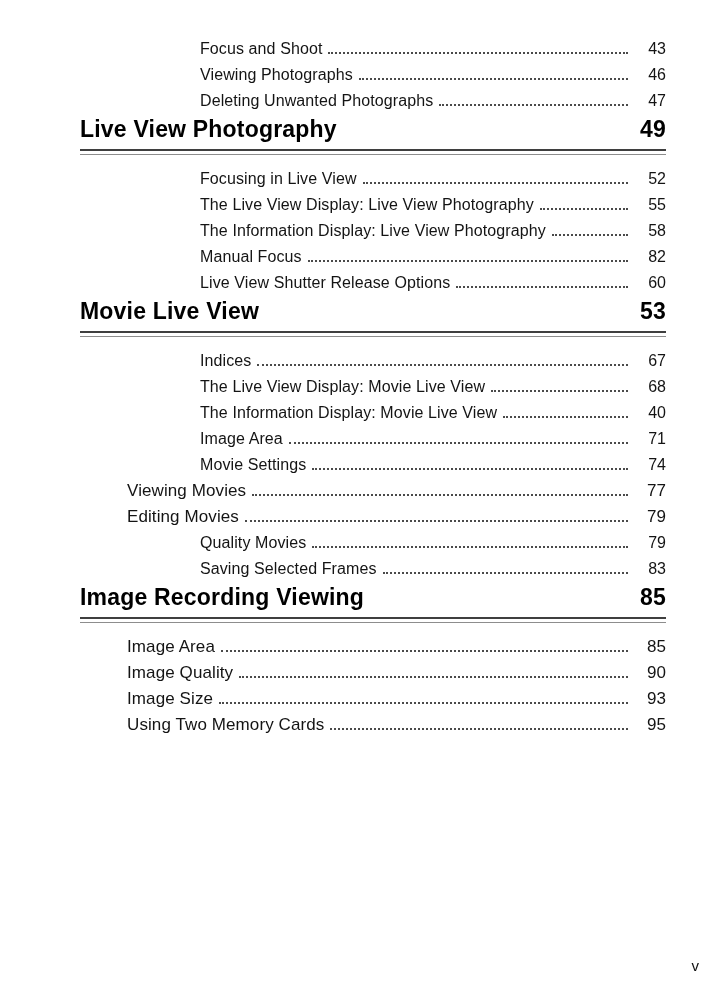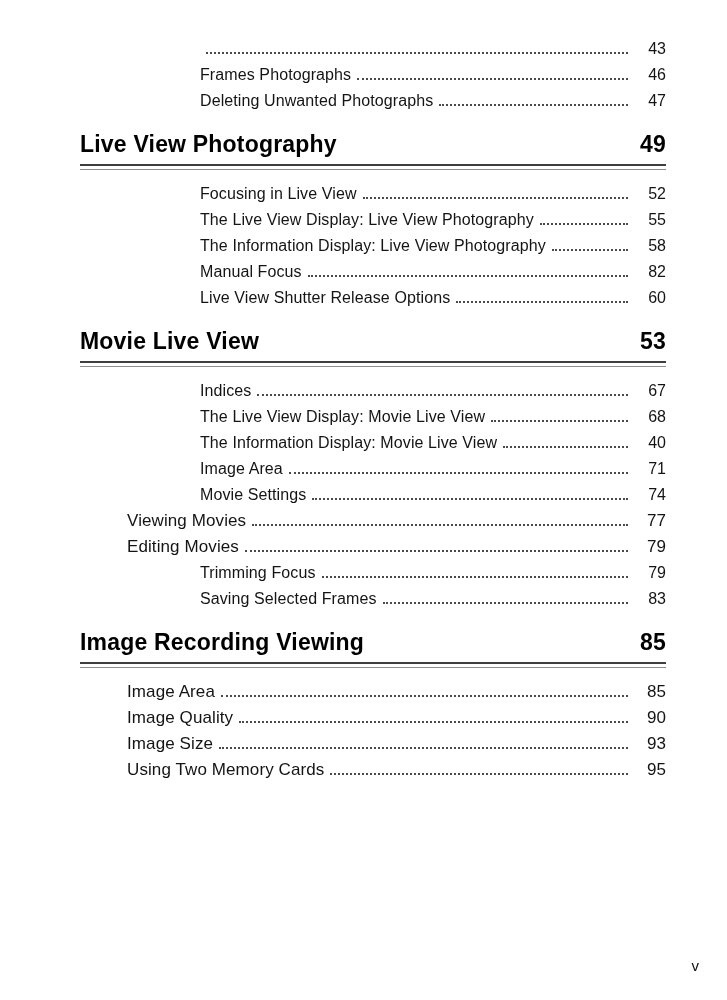--- a/index.html
+++ b/index.html
@@ -40,21 +40,21 @@
     margin: 0 4px 0 6px;
     height: 0;
   }
   .entry-page {
     white-space: nowrap;
     text-align: right;
     min-width: 20px;
     margin-left: 14px;
   }
   .chapter {
-    margin-top: 15px;
+    margin-top: 0;
     margin-bottom: 11px;
   }
   .chapter-row {
     display: flex;
     justify-content: space-between;
     align-items: baseline;
     font-size: 23px;
     font-weight: bold;
     color: #000000;
     line-height: 30px;
@@ -73,25 +73,26 @@
     font-size: 15px;
     color: #111111;
   }
 </style>
 </head>
 <body>
 
 <div class="page">
   <div class="content" id="toc-container">
       <div class="toc-row level-2">
+        <span class="entry-title">Focus and Shoot</span>
         <span class="leader"></span>
         <span class="entry-page">43</span>
       </div>
       <div class="toc-row level-2">
-        <span class="entry-title">Frames Photographs</span>
+        <span class="entry-title">Viewing Photographs</span>
         <span class="leader"></span>
         <span class="entry-page">46</span>
       </div>
       <div class="toc-row level-2">
         <span class="entry-title">Deleting Unwanted Photographs</span>
         <span class="leader"></span>
         <span class="entry-page">47</span>
       </div>
       <div class="chapter">
         <div class="chapter-row">
@@ -161,21 +162,21 @@
         <span class="entry-title">Viewing Movies</span>
         <span class="leader"></span>
         <span class="entry-page">77</span>
       </div>
       <div class="toc-row level-1">
         <span class="entry-title">Editing Movies</span>
         <span class="leader"></span>
         <span class="entry-page">79</span>
       </div>
       <div class="toc-row level-2">
-        <span class="entry-title">Trimming Focus</span>
+        <span class="entry-title">Quality Movies</span>
         <span class="leader"></span>
         <span class="entry-page">79</span>
       </div>
       <div class="toc-row level-2">
         <span class="entry-title">Saving Selected Frames</span>
         <span class="leader"></span>
         <span class="entry-page">83</span>
       </div>
       <div class="chapter">
         <div class="chapter-row">

